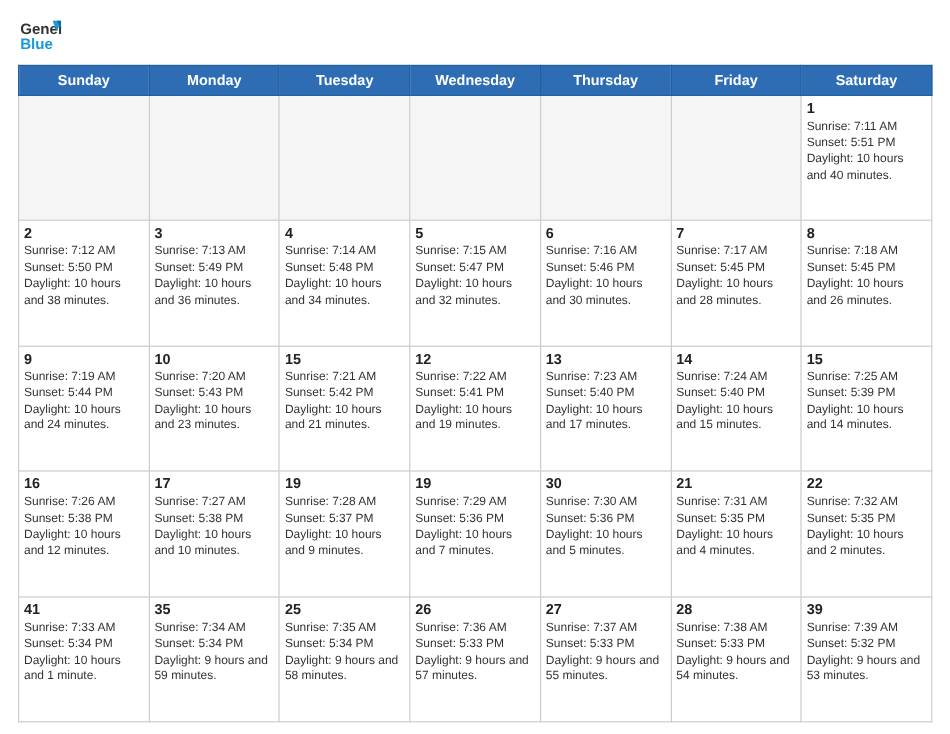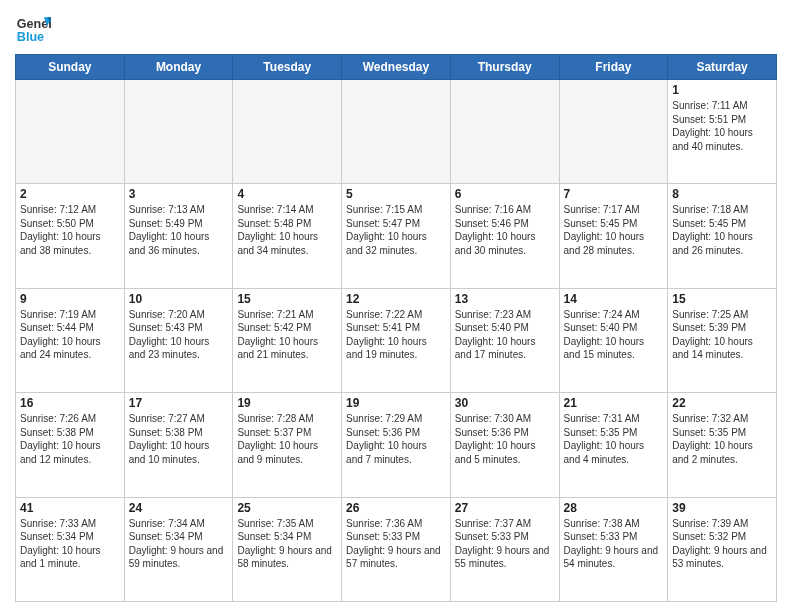--- a/index.html
+++ b/index.html
@@ -223,21 +223,21 @@
             <span class="day-num">22</span>
             <div class="cell-content">Sunrise: 7:32 AM<br>Sunset: 5:35 PM<br>Daylight: 10 hours and 2 minutes.</div>
           </td>
         </tr>
         <tr>
           <td>
             <span class="day-num">41</span>
             <div class="cell-content">Sunrise: 7:33 AM<br>Sunset: 5:34 PM<br>Daylight: 10 hours and 1 minute.</div>
           </td>
           <td>
-            <span class="day-num">24</span>
+            <span class="day-num">35</span>
             <div class="cell-content">Sunrise: 7:34 AM<br>Sunset: 5:34 PM<br>Daylight: 9 hours and 59 minutes.</div>
           </td>
           <td>
             <span class="day-num">25</span>
             <div class="cell-content">Sunrise: 7:35 AM<br>Sunset: 5:34 PM<br>Daylight: 9 hours and 58 minutes.</div>
           </td>
           <td>
             <span class="day-num">26</span>
             <div class="cell-content">Sunrise: 7:36 AM<br>Sunset: 5:33 PM<br>Daylight: 9 hours and 57 minutes.</div>
           </td>

